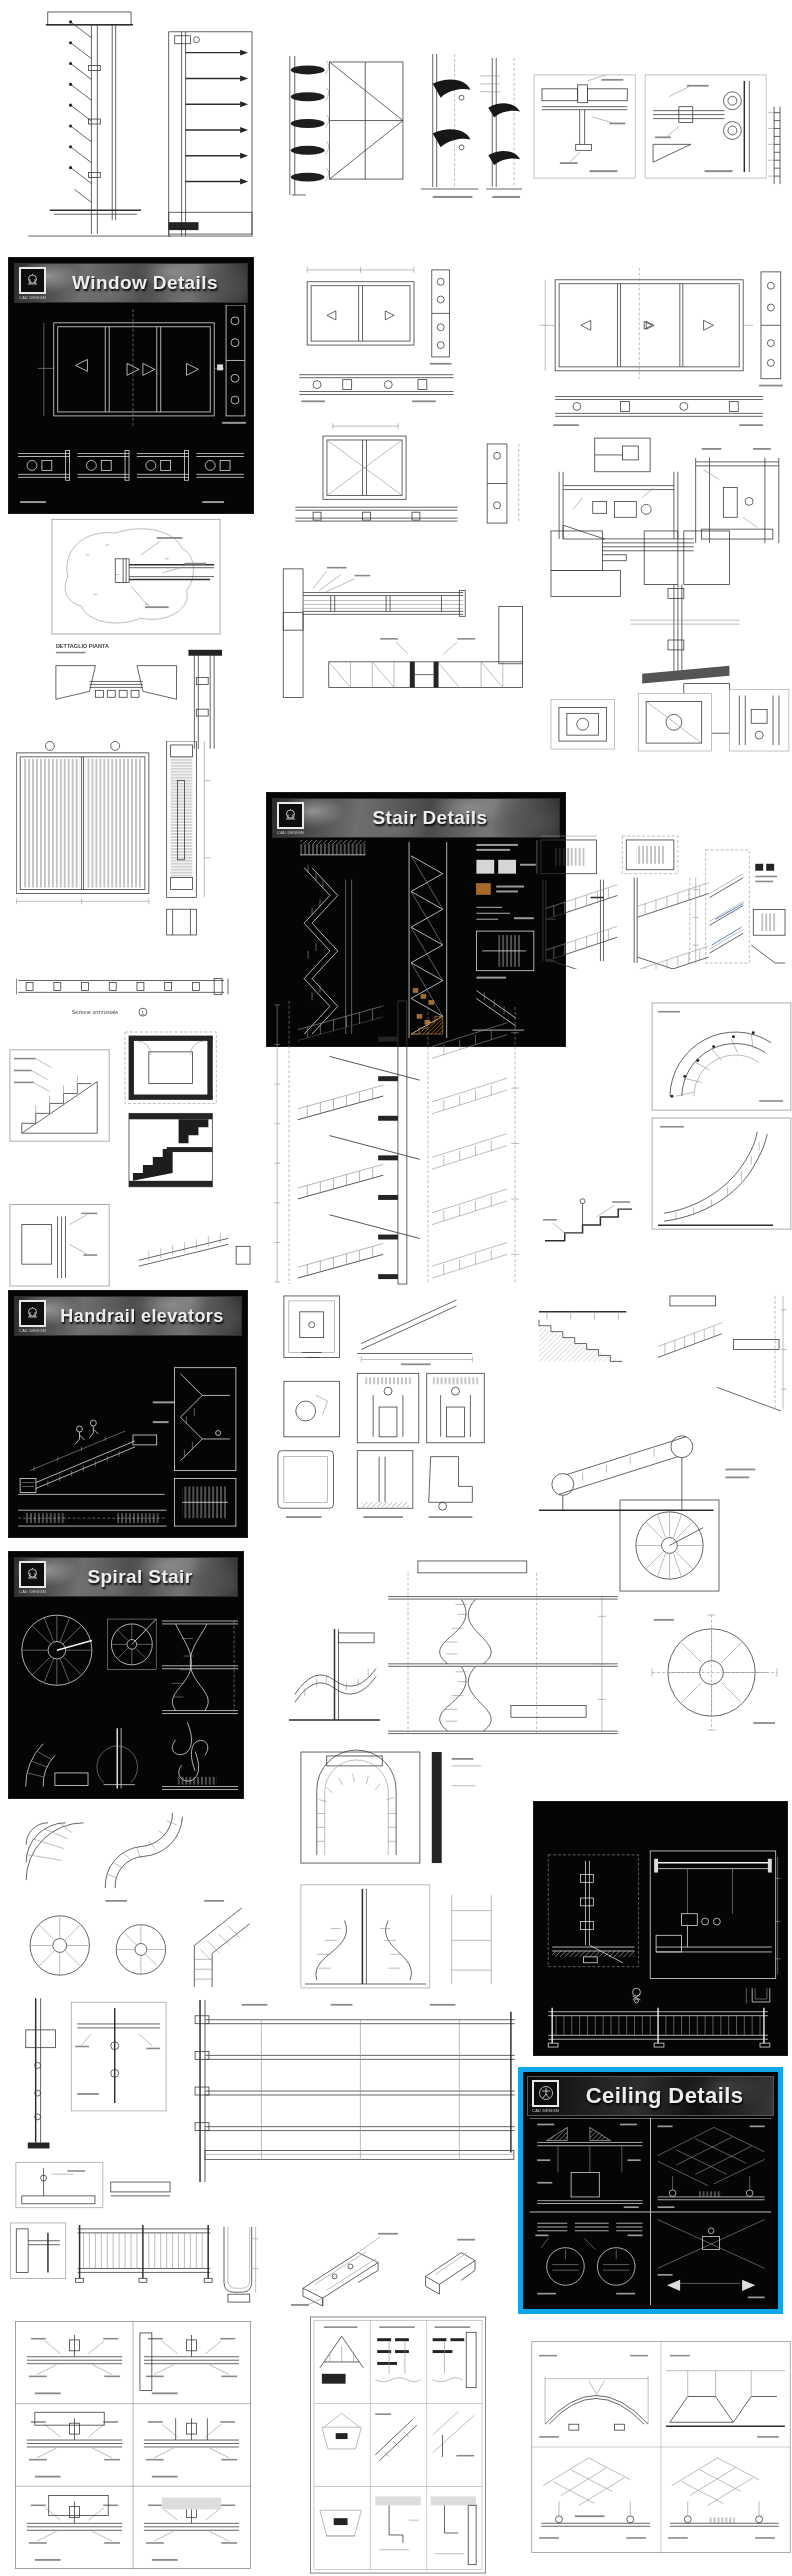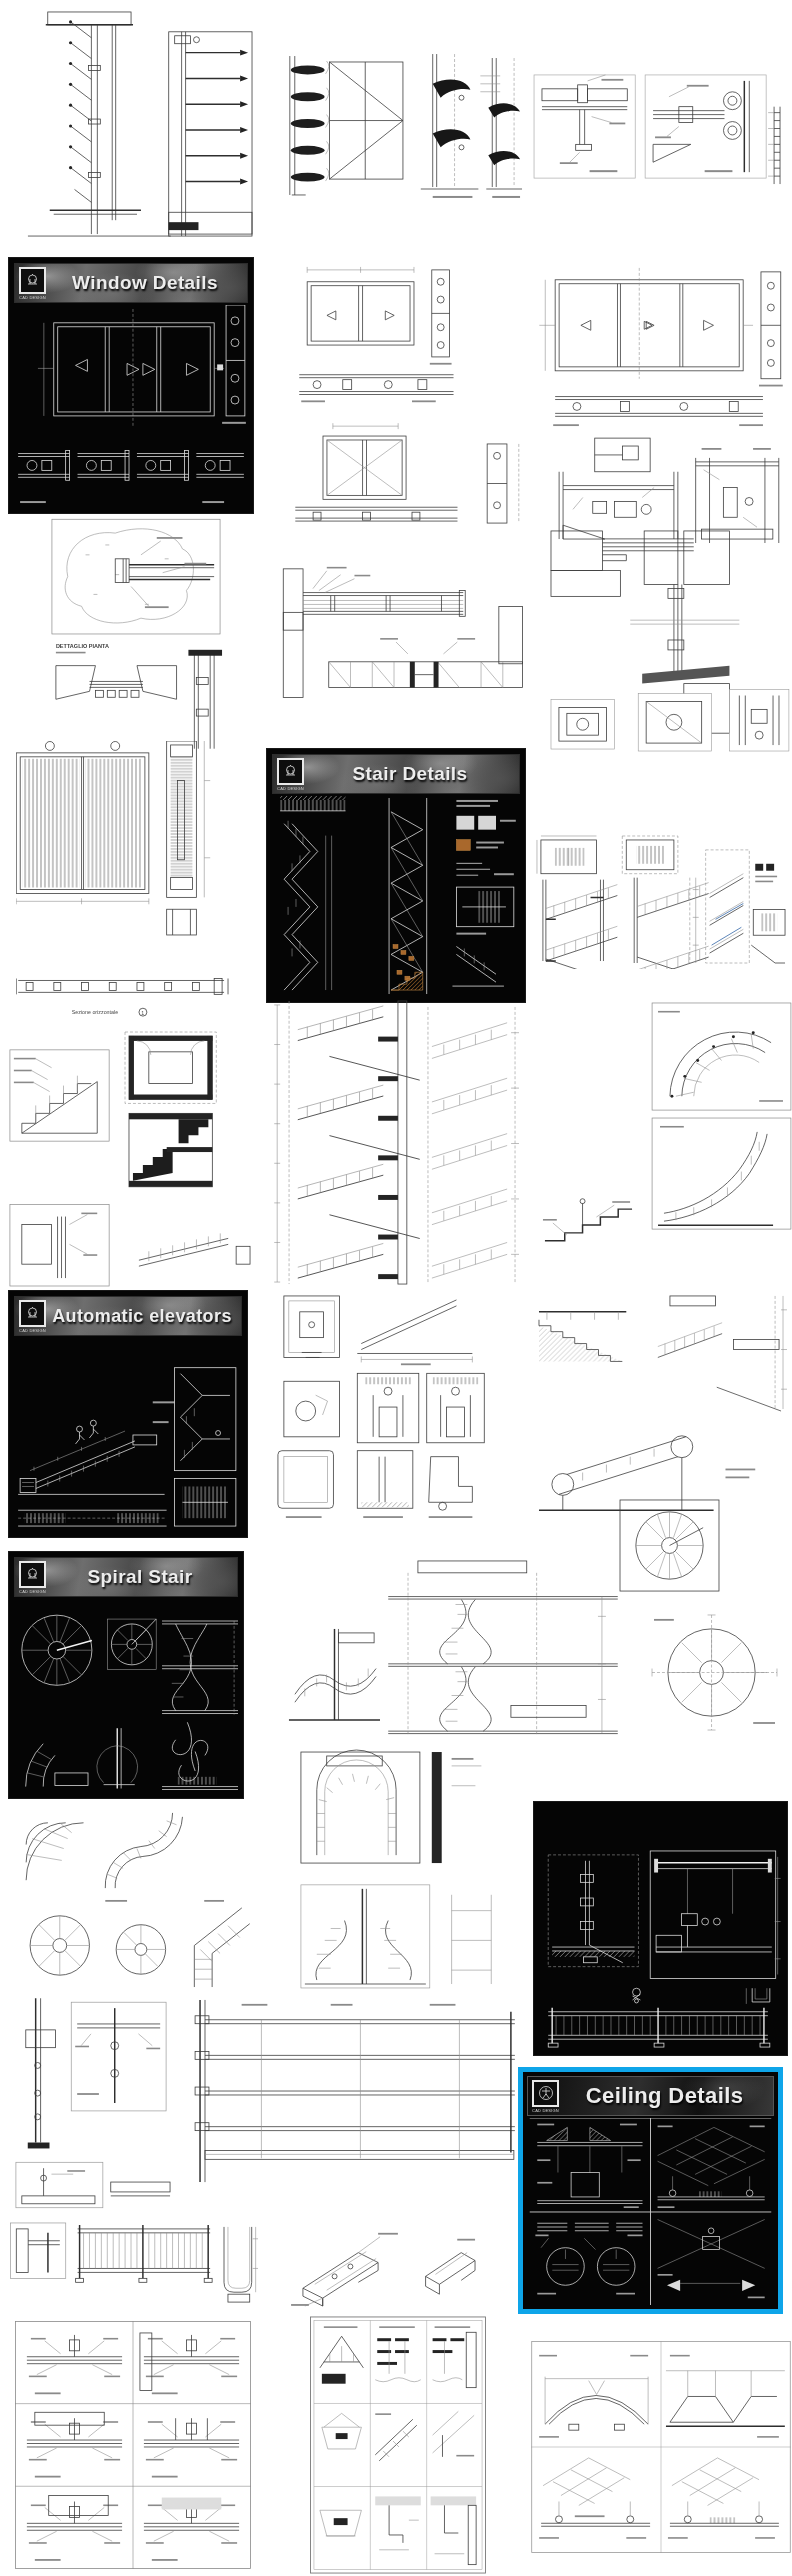--- a/index.html
+++ b/index.html
@@ -425,21 +425,21 @@
 <rect class="d" x="112" y="178" width="56" height="42"></rect>
         <circle class="d" cx="140" cy="199" r="8"></circle>
         <path class="g" d="M112,178L168,220"></path>
 <rect x="196" y="166" width="60" height="62" fill="#fff" stroke="#999" stroke-width="0.6"></rect>
 <path class="d" d="M206,172V222M212,172V222M240,172V222M246,172V222"></path>
 <rect class="d" x="218" y="186" width="16" height="14"></rect>
         <circle class="d" cx="226" cy="212" r="4"></circle>
 </svg>
     </div>
 
-<section class="dark-panel" style="left:266px;top:748px;width:260px;height:255px">
+<section class="dark-panel" style="left:266px;top:792px;width:300px;height:255px">
   <header class="panel-head">
     <div class="logo">
       <div class="logo-box">
         <svg width="15" height="15" viewBox="0 0 15 15">
               <circle cx="7.5" cy="6" r="4" class="w"></circle>
               <path class="w" d="M3,11h9M5,6v5M10,6v5M7.5,2v-1"></path>
             </svg>
       </div>
       <span class="logo-text">CAD DESIGN</span>
     </div>
@@ -667,21 +667,21 @@
   <header class="panel-head">
     <div class="logo">
       <div class="logo-box">
         <svg width="15" height="15" viewBox="0 0 15 15">
               <circle cx="7.5" cy="6" r="4" class="w"></circle>
               <path class="w" d="M3,11h9M5,6v5M10,6v5M7.5,2v-1"></path>
             </svg>
       </div>
       <span class="logo-text">CAD DESIGN</span>
     </div>
-    <h2 class="panel-title" style="font-size:18px">Automatic elevators</h2>
+    <h2 class="panel-title" style="font-size:18px">Handrail elevators</h2>
   </header>
   <div class="panel-body">
   <svg viewBox="0 0 230 196">
     <path class="w" d="M4,158H152"></path>
     <rect class="w" x="6" y="142" width="16" height="14"></rect>
           <path class="wg" d="M8,146h12M8,150h12"></path>
     <path class="w" d="M22,152L122,110M22,146L122,104"></path>
     <path class="wg" d="M34,150v-6M46,145v-6M58,140v-6M70,135v-6M82,130v-6M94,125v-6M106,120v-6"></path>
     <path class="wg" d="M16,134L112,94"></path>
           <path class="wg" d="M20,134v-4M44,124v-4M68,114v-4M92,104v-4"></path>

